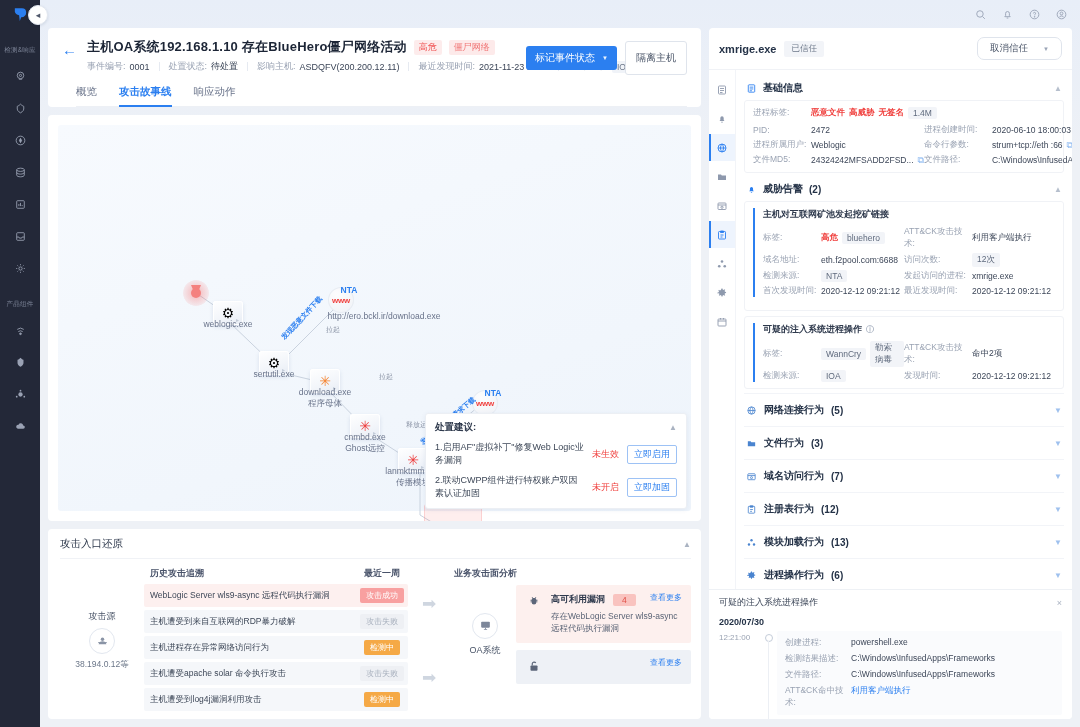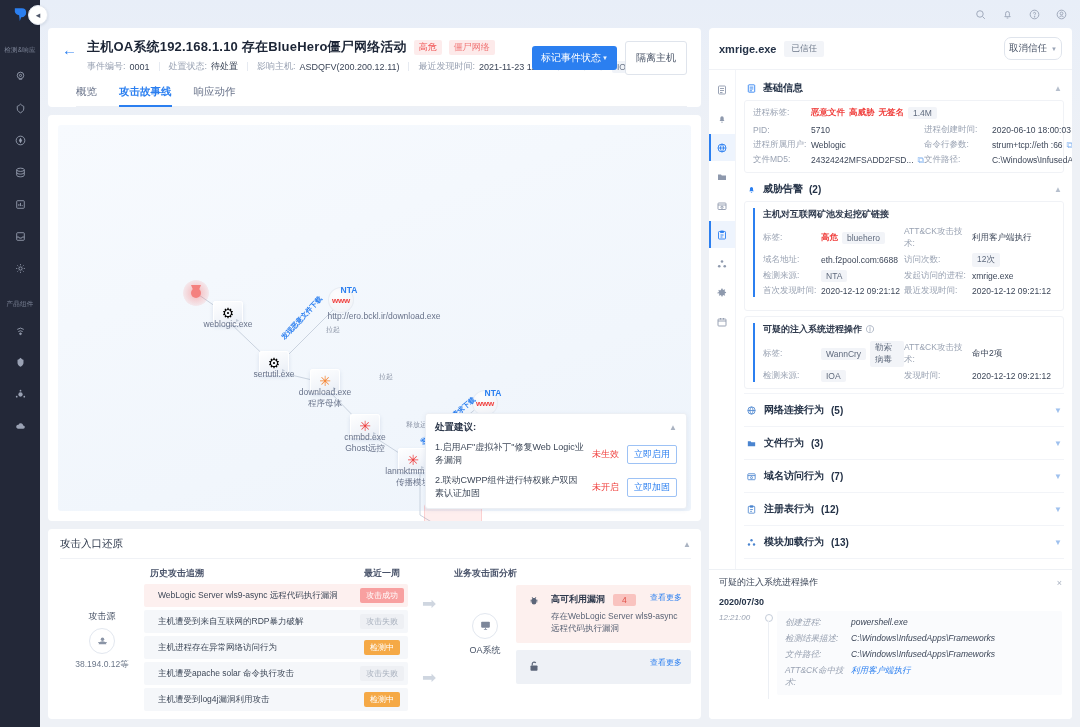--- a/index.html
+++ b/index.html
@@ -65,21 +65,21 @@
   .tag-red { background: #fdecec; color: #f05454; font-size: 9px; padding: 1px 5px; border-radius: 2px; }
   .tag-pink { background: #fdeaea; color: #f07676; font-size: 9px; padding: 1px 5px; border-radius: 2px; }
   .hc-meta { display: flex; align-items: center; flex-wrap: wrap; margin-top: 4px; font-size: 9px; color: #98a1b2; }
   .hc-meta .k { color: #98a1b2; }
   .hc-meta .v { color: #3c4658; margin-left: 4px; }
   .hc-meta .sep { width: 1px; height: 9px; background: #e6eaf1; margin: 0 9px; }
   .chip-src { background: #f0f3f8; color: #6d7policy; color: #6c7789; font-size: 8.5px; padding: 1px 5px; border-radius: 2px; margin-left: 5px; }
   .hc-actions { position: absolute; right: 14px; top: 13px; display: flex; gap: 8px; align-items: center; }
   .btn-primary {
     background: #2b7ff0; color: #fff; font-size: 10px; border: none; border-radius: 3px;
-    padding: 5px 9px; display: flex; align-items: center; gap: 1px; cursor: pointer;
+    padding: 5px 9px; display: flex; align-items: center; gap: 7px; cursor: pointer;
   }
   .btn-primary .caret { font-size: 6px; opacity: .9; }
   .btn-ghost {
     background: #fff; color: #4a5568; font-size: 10px; border: 1px solid #dfe4ec;
     border-radius: 3px; padding: 9px 10px; cursor: pointer;
   }
   .tabs { display: flex; gap: 22px; margin: 12px 0 0 18px; border-bottom: 1px solid #edf0f5; }
   .tab { font-size: 10.5px; color: #6b7policy; color: #69738a; padding-bottom: 7px; cursor: pointer; position: relative; }
   .tab.active { color: #2b7ff0; font-weight: bold; }
   .tab.active::after {
@@ -174,21 +174,21 @@
   .src-col .cap { font-size: 9px; color: #4a5568; }
   .src-circle {
     width: 26px; height: 26px; border-radius: 50%; border: 1px solid #e2e7ef;
     display: flex; align-items: center; justify-content: center; color: #8a94a6; font-size: 11px;
   }
   .src-col .ip { font-size: 8.5px; color: #6c7789; }
   .hist-col { flex: 1; }
   .hist-hd { display: flex; font-size: 9px; color: #49536a; font-weight: bold; padding: 0 0 4px 6px; }
   .hist-hd .c1 { flex: 1; }
   .hist-hd .c2 { width: 52px; text-align: center; }
-  .hist-row { display: flex; align-items: center; margin-bottom: 3px; border-radius: 2px; padding: 4px 0 4px 14px; }
+  .hist-row { display: flex; align-items: center; margin-bottom: 3px; border-radius: 2px; padding: 4px 0 4px 6px; }
   .hist-row .c1 { flex: 1; font-size: 8.5px; color: #3e4858; }
   .hist-row .c2 { width: 52px; display: flex; justify-content: center; }
   .pill { font-size: 8px; padding: 2px 6px; border-radius: 2px; white-space: nowrap; }
   .pill.fail { background: #eef0f4; color: #aab2bf; }
   .pill.succ { background: #f8a0a0; color: #fff; }
   .pill.scan { background: #f5a946; color: #fff; }
   .row-succ { background: #fdf0ef; }
   .row-plain { background: #f5f7fa; }
   .arrow-col { width: 42px; display: flex; flex-direction: column; justify-content: space-around; align-items: center; }
   .fat-arrow { color: #cfd6e0; font-size: 17px; line-height: 1; }
@@ -216,21 +216,21 @@
   
   .right-panel {
     flex: 0 0 363px; background: #fff; border-radius: 4px; display: flex; flex-direction: column;
     overflow: hidden; min-height: 0;
   }
   .rp-head { display: flex; align-items: center; padding: 9px 10px; border-bottom: 1px solid #f0f2f6; }
   .rp-title { font-size: 11px; color: #24callback; color: #243247; font-weight: bold; }
   .rp-trust { background: #f2f4f8; color: #6c7789; font-size: 8.5px; padding: 2px 7px; border-radius: 2px; margin-left: 8px; }
   .rp-untrust {
     margin-left: auto; border: 1px solid #dfe4ec; border-radius: 7px; background: #fff;
-    font-size: 9.5px; color: #4a5568; padding: 4px 4px; display: flex; align-items: center; gap: 4px; cursor: pointer;
+    font-size: 9.5px; color: #4a5568; padding: 4px 12px; display: flex; align-items: center; gap: 15px; cursor: pointer;
   }
   .rp-untrust .caret { font-size: 6px; color: #9aa4b6; }
   .rp-main { flex: 1; display: flex; min-height: 0; }
   .rp-rail { flex: 0 0 26px; border-right: 1px solid #f2f4f8; padding-top: 6px;
     display: flex; flex-direction: column; align-items: center; gap: 2px; background: #fff; }
   .rail-ico {
     width: 26px; height: 27px; display: flex; align-items: center; justify-content: center;
     color: #8e99ad; cursor: pointer; position: relative;
   }
   .rail-ico svg { width: 12px; height: 12px; }
@@ -261,21 +261,21 @@
   }
   .row-sec .ico { color: #4a84cf; display: flex; }
   .row-sec .ico svg { width: 11px; height: 11px; }
   .row-sec .chev { margin-left: auto; color: #9fc1ee; font-size: 8px; }
 
   
   .drawer { border-top: 1px solid #eef1f5; background: #fff; flex: 0 0 auto; }
   .drawer-hd { display: flex; align-items: center; padding: 6px 10px; font-size: 9px; color: #3c4658; }
   .drawer-hd .x { margin-left: auto; color: #aab3c2; font-size: 9px; cursor: pointer; }
   .drawer-date { font-size: 9px; font-weight: bold; color: #243247; padding: 2px 10px 4px 10px; }
-  .tl-row { display: flex; padding: 0 10px 24px 10px; font-style: italic; }
+  .tl-row { display: flex; padding: 0 10px 4px 10px; }
   .tl-time { width: 44px; font-size: 8px; color: #9aa3b3; padding-top: 2px; }
   .tl-dot { width: 14px; position: relative; }
   .tl-dot::before {
     content: ""; position: absolute; left: 2px; top: 3px; width: 6px; height: 6px;
     border-radius: 50%; border: 1px solid #c4cdd9; background: #fff;
   }
   .tl-dot::after { content: ""; position: absolute; left: 4.5px; top: 10px; bottom: -4px; width: 1px; background: #eceff4; }
   .tl-card { flex: 1; background: #fafbfd; border-radius: 2px; padding: 6px 8px; }
   .tl-kv { display: grid; grid-template-columns: 66px 1fr; row-gap: 4px; }
   .tl-kv .k { font-size: 8.5px; color: #9aa3b3; }
@@ -750,21 +750,21 @@
                   <span class="k">进程标签:</span>
                   <span class="v tag-row">
                     <span class="t-red">恶意文件</span>
                     <span class="t-red">高威胁</span>
                     <span class="t-red">无签名</span>
                     <span class="t-grey">1.4M</span>
                   </span>
                 </div>
                 <div class="kv-grid" style="margin-top:5px">
                   <span class="k">PID:</span>
-                  <span class="v">5710</span>
+                  <span class="v">2472</span>
                   <span class="k">进程创建时间:</span>
                   <span class="v">2020-06-10 18:00:03</span>
 
                   <span class="k">进程所属用户:</span>
                   <span class="v">Weblogic</span>
                   <span class="k">命令行参数:</span>
                   <span class="v">
                       <span>strum+tcp://eth :66</span>
                       <span class="copy-ico">⧉</span>
                     </span>

